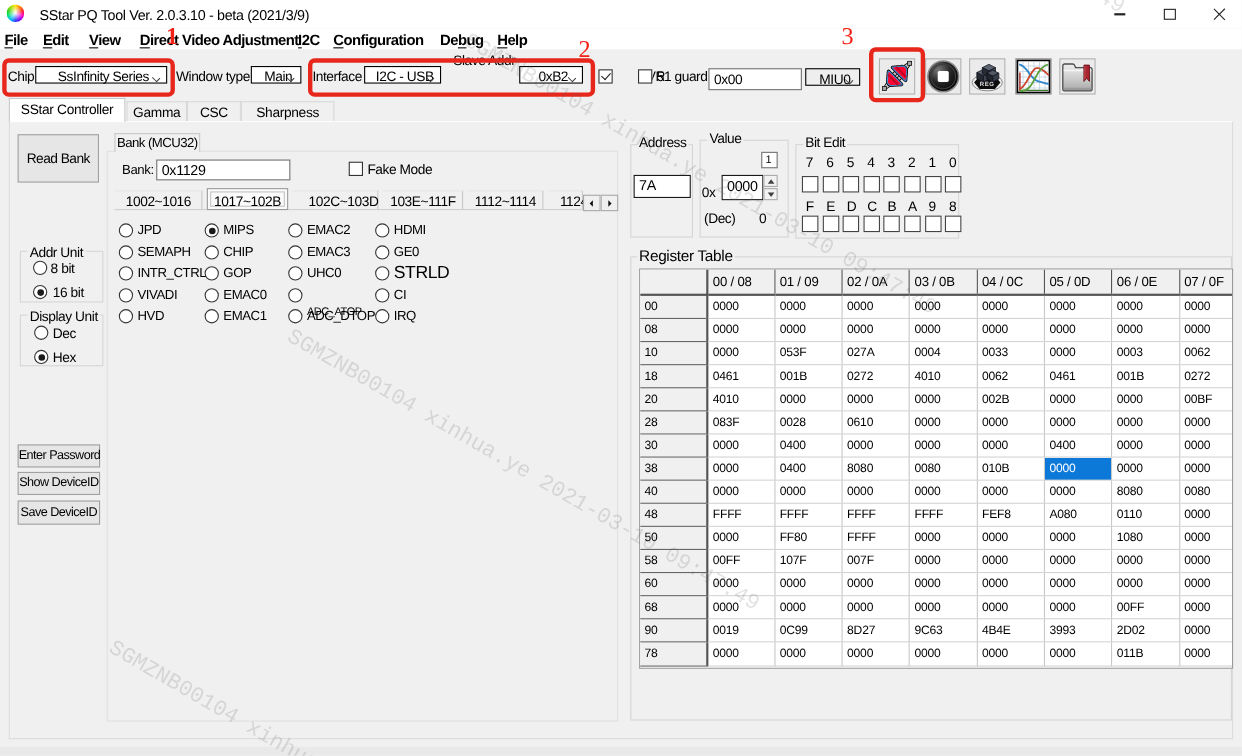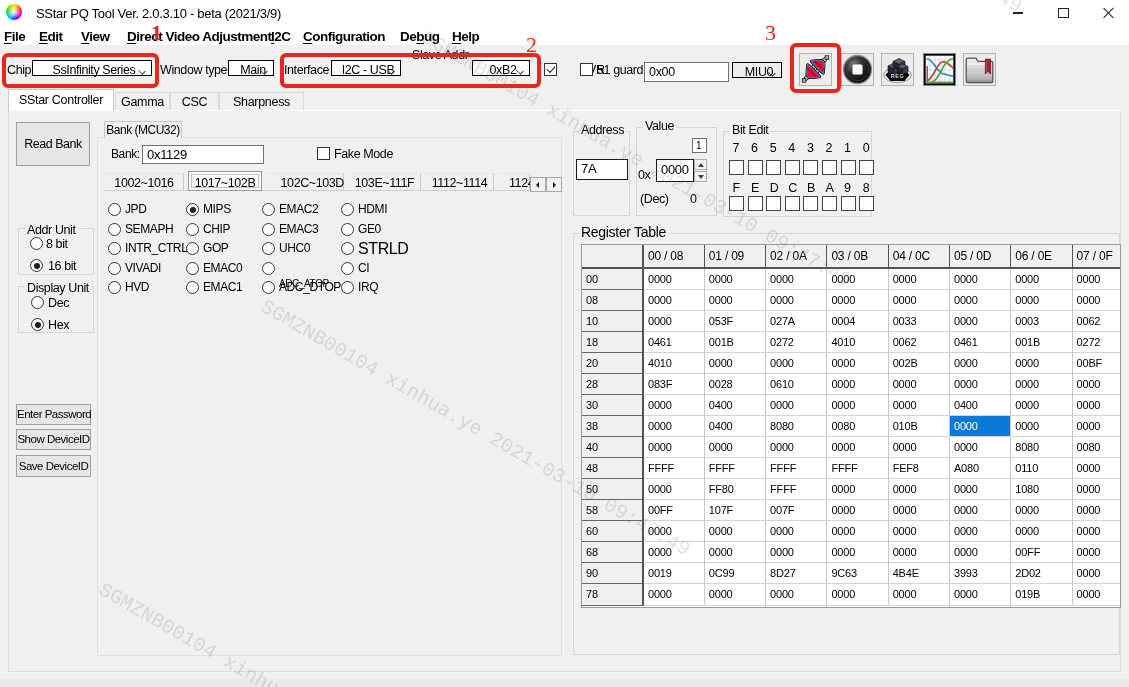--- a/index.html
+++ b/index.html
@@ -516,21 +516,21 @@
           <td class="dc">0000</td>
         </tr>
         <tr>
           <td class="rh">78</td>
           <td class="dc">0000</td>
           <td class="dc">0000</td>
           <td class="dc">0000</td>
           <td class="dc">0000</td>
           <td class="dc">0000</td>
           <td class="dc">0000</td>
-          <td class="dc">019B</td>
+          <td class="dc">011B</td>
           <td class="dc">0000</td>
         </tr>
       </tbody>
     </table>
   </div>
 <div class="abs" style="left:0px;top:679px;width:1129px;height:8px;background:#e9e9e9"></div>
 
 <div class="redbox" style="left:2px;top:53px;width:157px;height:35px"></div>
 <div class="redbox" style="left:280px;top:53px;width:261px;height:35px"></div>
 <div class="redbox" style="left:790px;top:43px;width:51px;height:50px"></div>

